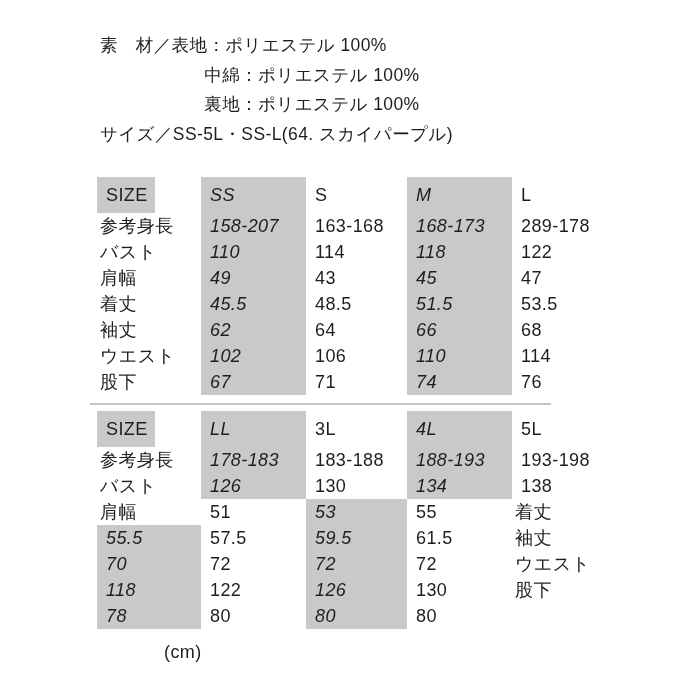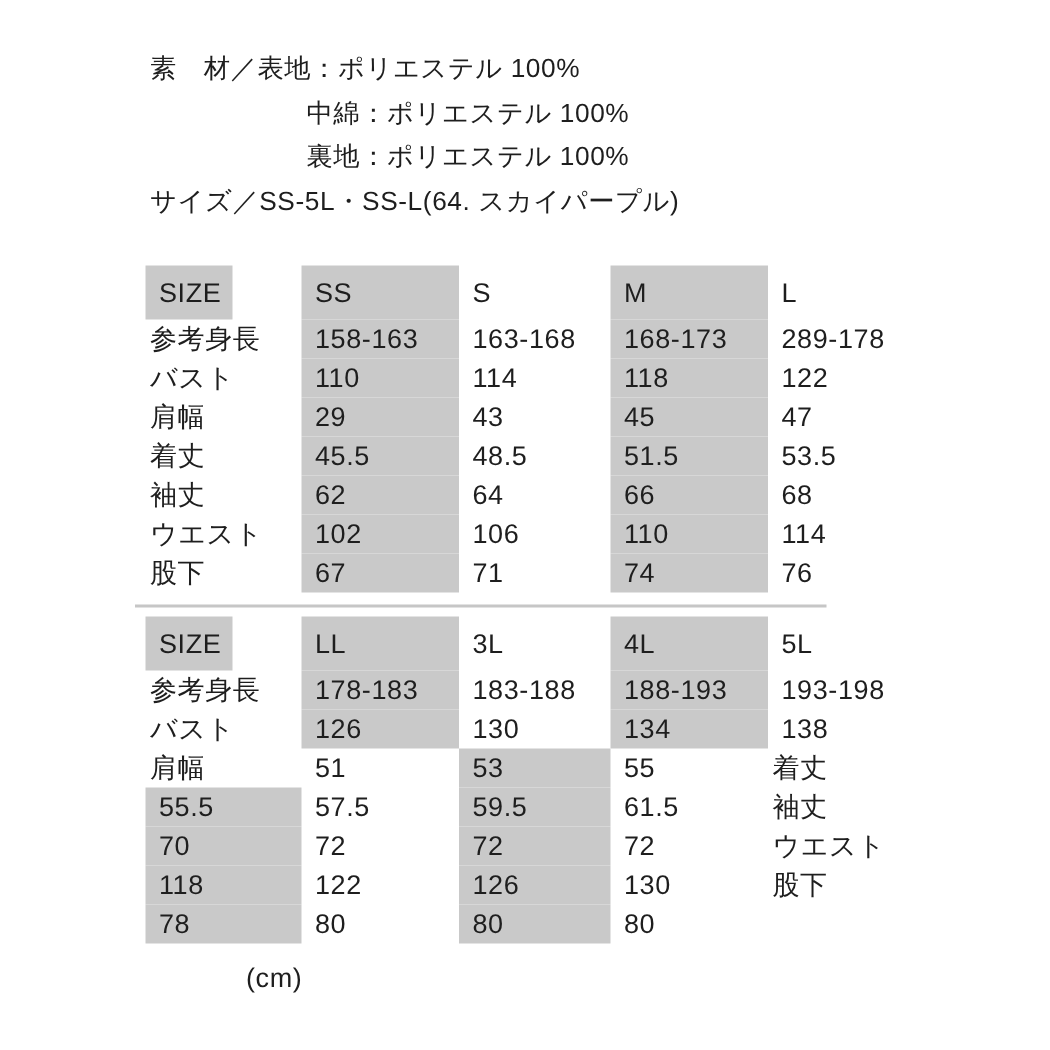--- a/index.html
+++ b/index.html
@@ -33,21 +33,21 @@
     grid-template-columns:104px 105px 101px 105px 98px;
     grid-template-rows:36px repeat(7,26px);
     font-size:18px;letter-spacing:0.4px;
     white-space:nowrap;
   }
   #table-0{top:177px;}
   #table-1{top:411px;}
   .cell{display:flex;align-items:center;overflow:visible;}
   .data-cell{padding-left:9px;}
   .label-cell{padding-left:3px;}
-  .shaded{background:var(--band);}
+  .shaded{background:var(--band);font-style:italic;}
   .header-label-cell{padding-left:0;}
   .size-chip{
     display:inline-flex;align-items:center;height:100%;
     padding:0 7px 0 9px;background:var(--band);
   }
 
   .table-divider{
     position:absolute;left:90px;top:403px;
     width:461px;height:2px;background:var(--divider);
   }
@@ -71,31 +71,31 @@
 
   <div class="size-table" id="table-0">
       <div class="cell header-label-cell">
         <span class="size-chip">SIZE</span>
       </div>
       <div class="cell data-cell shaded">SS</div>
       <div class="cell data-cell">S</div>
       <div class="cell data-cell shaded">M</div>
       <div class="cell data-cell">L</div>
       <div class="cell label-cell">参考身長</div>
-      <div class="cell data-cell shaded">158-163</div>
+      <div class="cell data-cell shaded">158-207</div>
       <div class="cell data-cell">163-168</div>
       <div class="cell data-cell shaded">168-173</div>
       <div class="cell data-cell">289-178</div>
       <div class="cell label-cell">バスト</div>
       <div class="cell data-cell shaded">110</div>
       <div class="cell data-cell">114</div>
       <div class="cell data-cell shaded">118</div>
       <div class="cell data-cell">122</div>
       <div class="cell label-cell">肩幅</div>
-      <div class="cell data-cell shaded">29</div>
+      <div class="cell data-cell shaded">49</div>
       <div class="cell data-cell">43</div>
       <div class="cell data-cell shaded">45</div>
       <div class="cell data-cell">47</div>
       <div class="cell label-cell">着丈</div>
       <div class="cell data-cell shaded">45.5</div>
       <div class="cell data-cell">48.5</div>
       <div class="cell data-cell shaded">51.5</div>
       <div class="cell data-cell">53.5</div>
       <div class="cell label-cell">袖丈</div>
       <div class="cell data-cell shaded">62</div>

